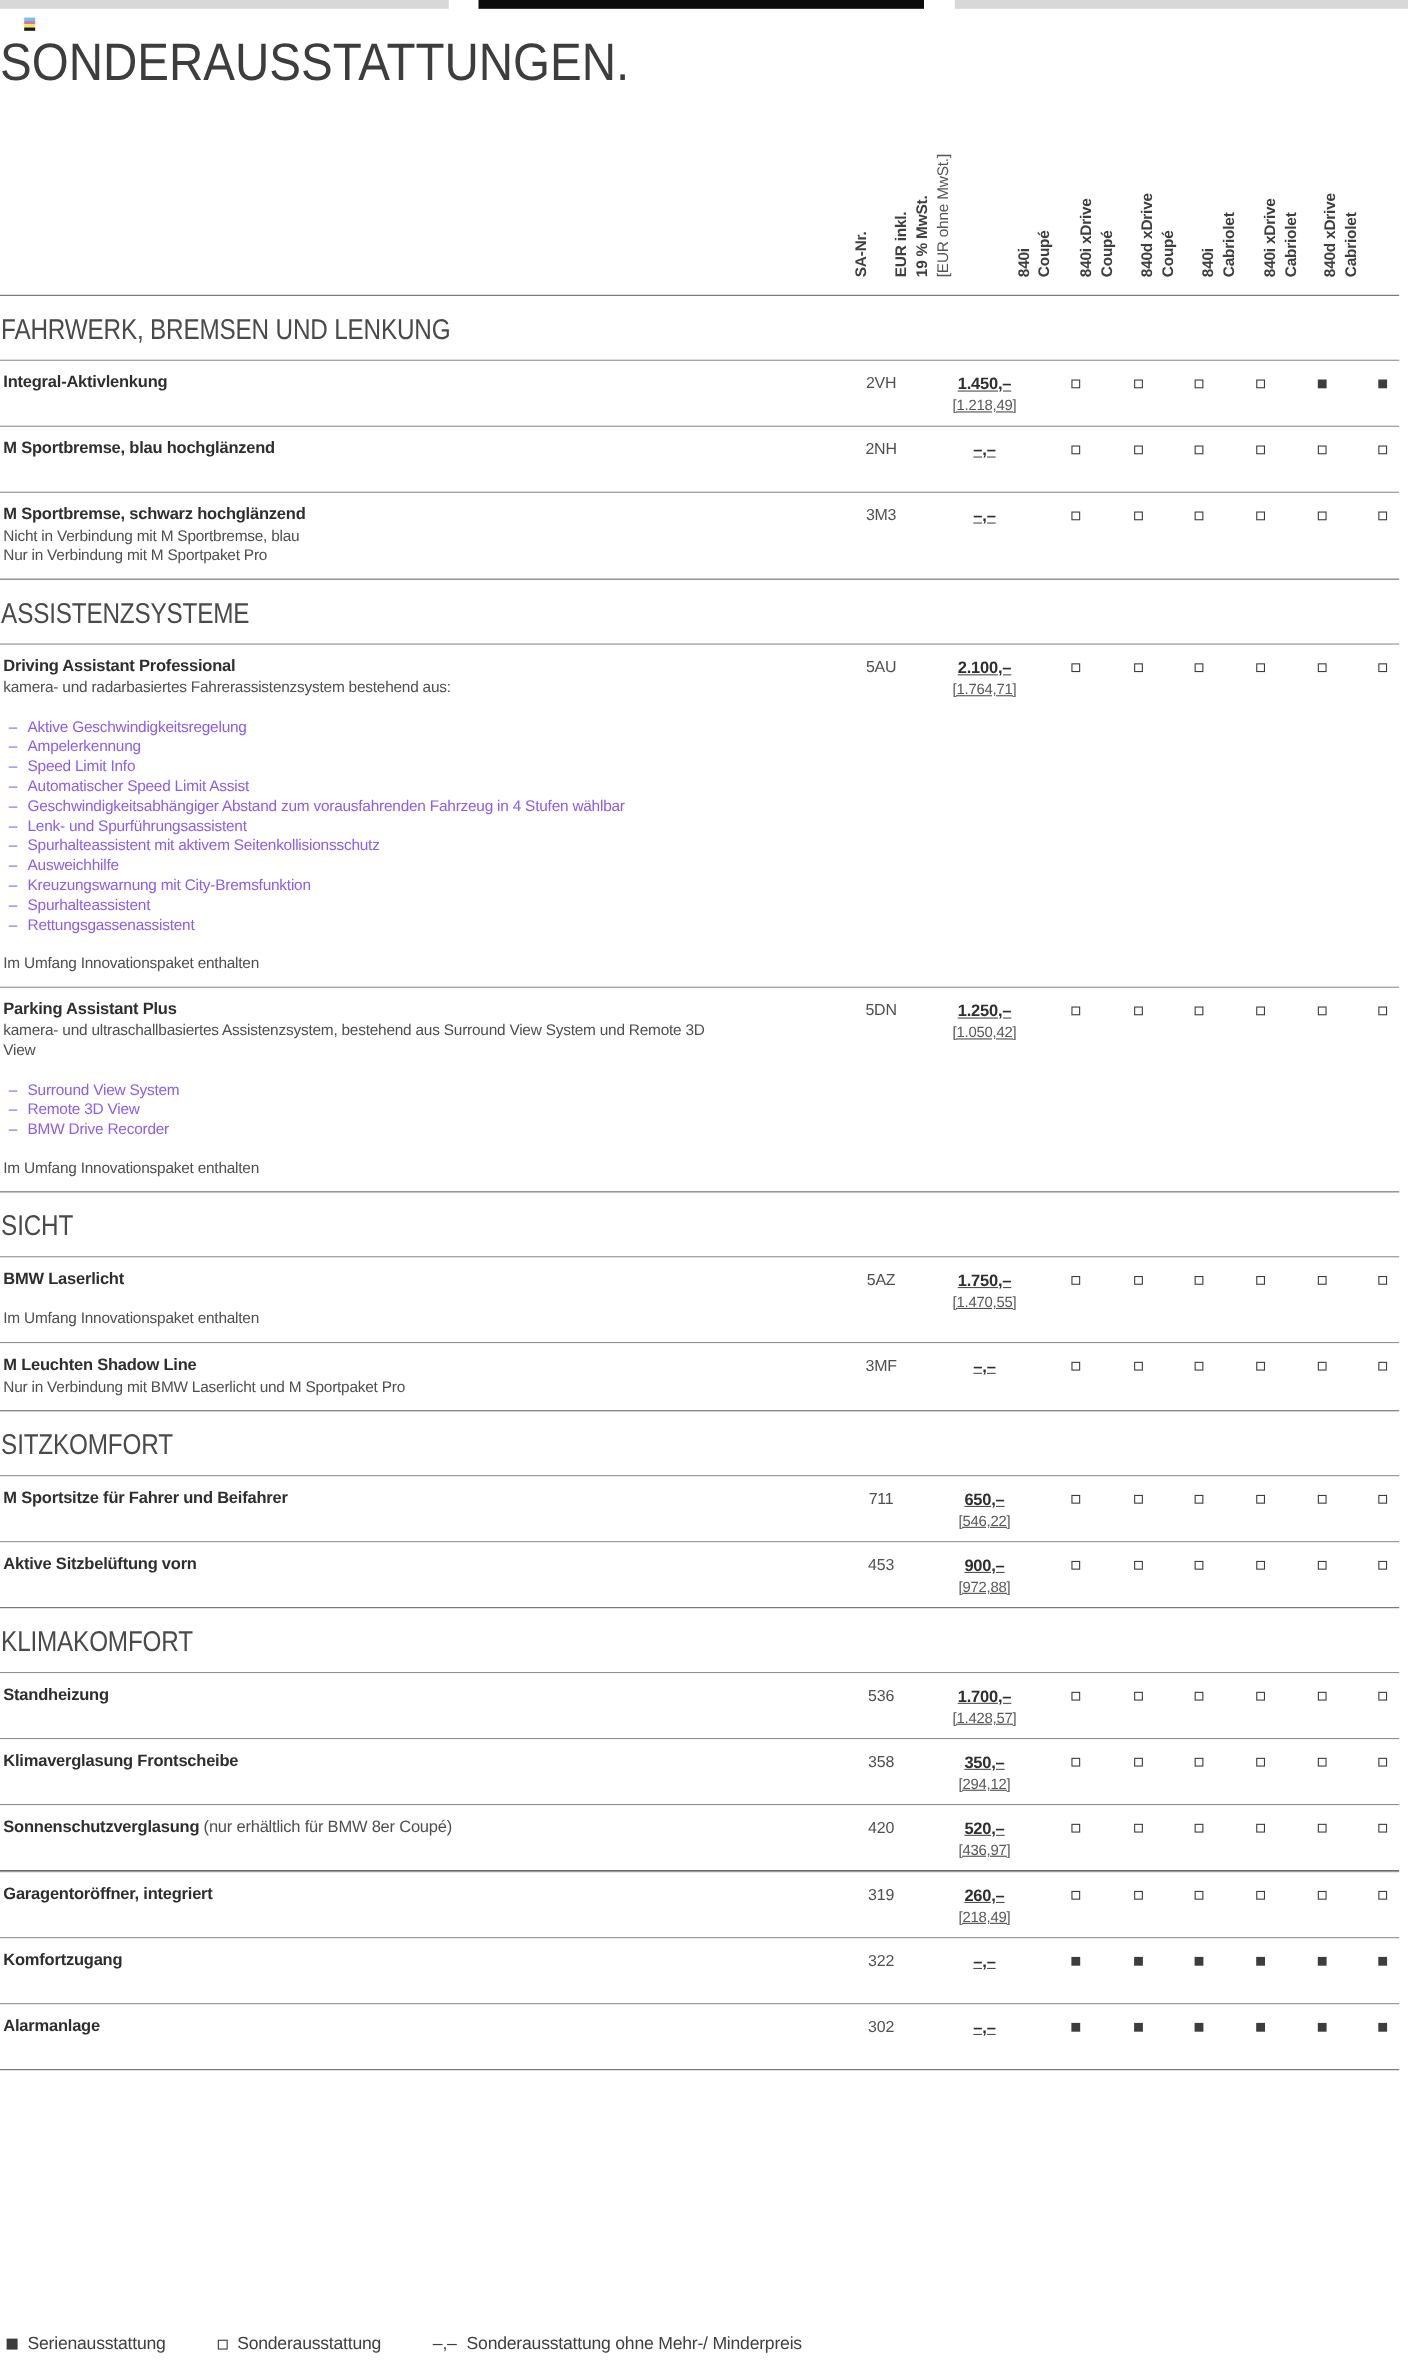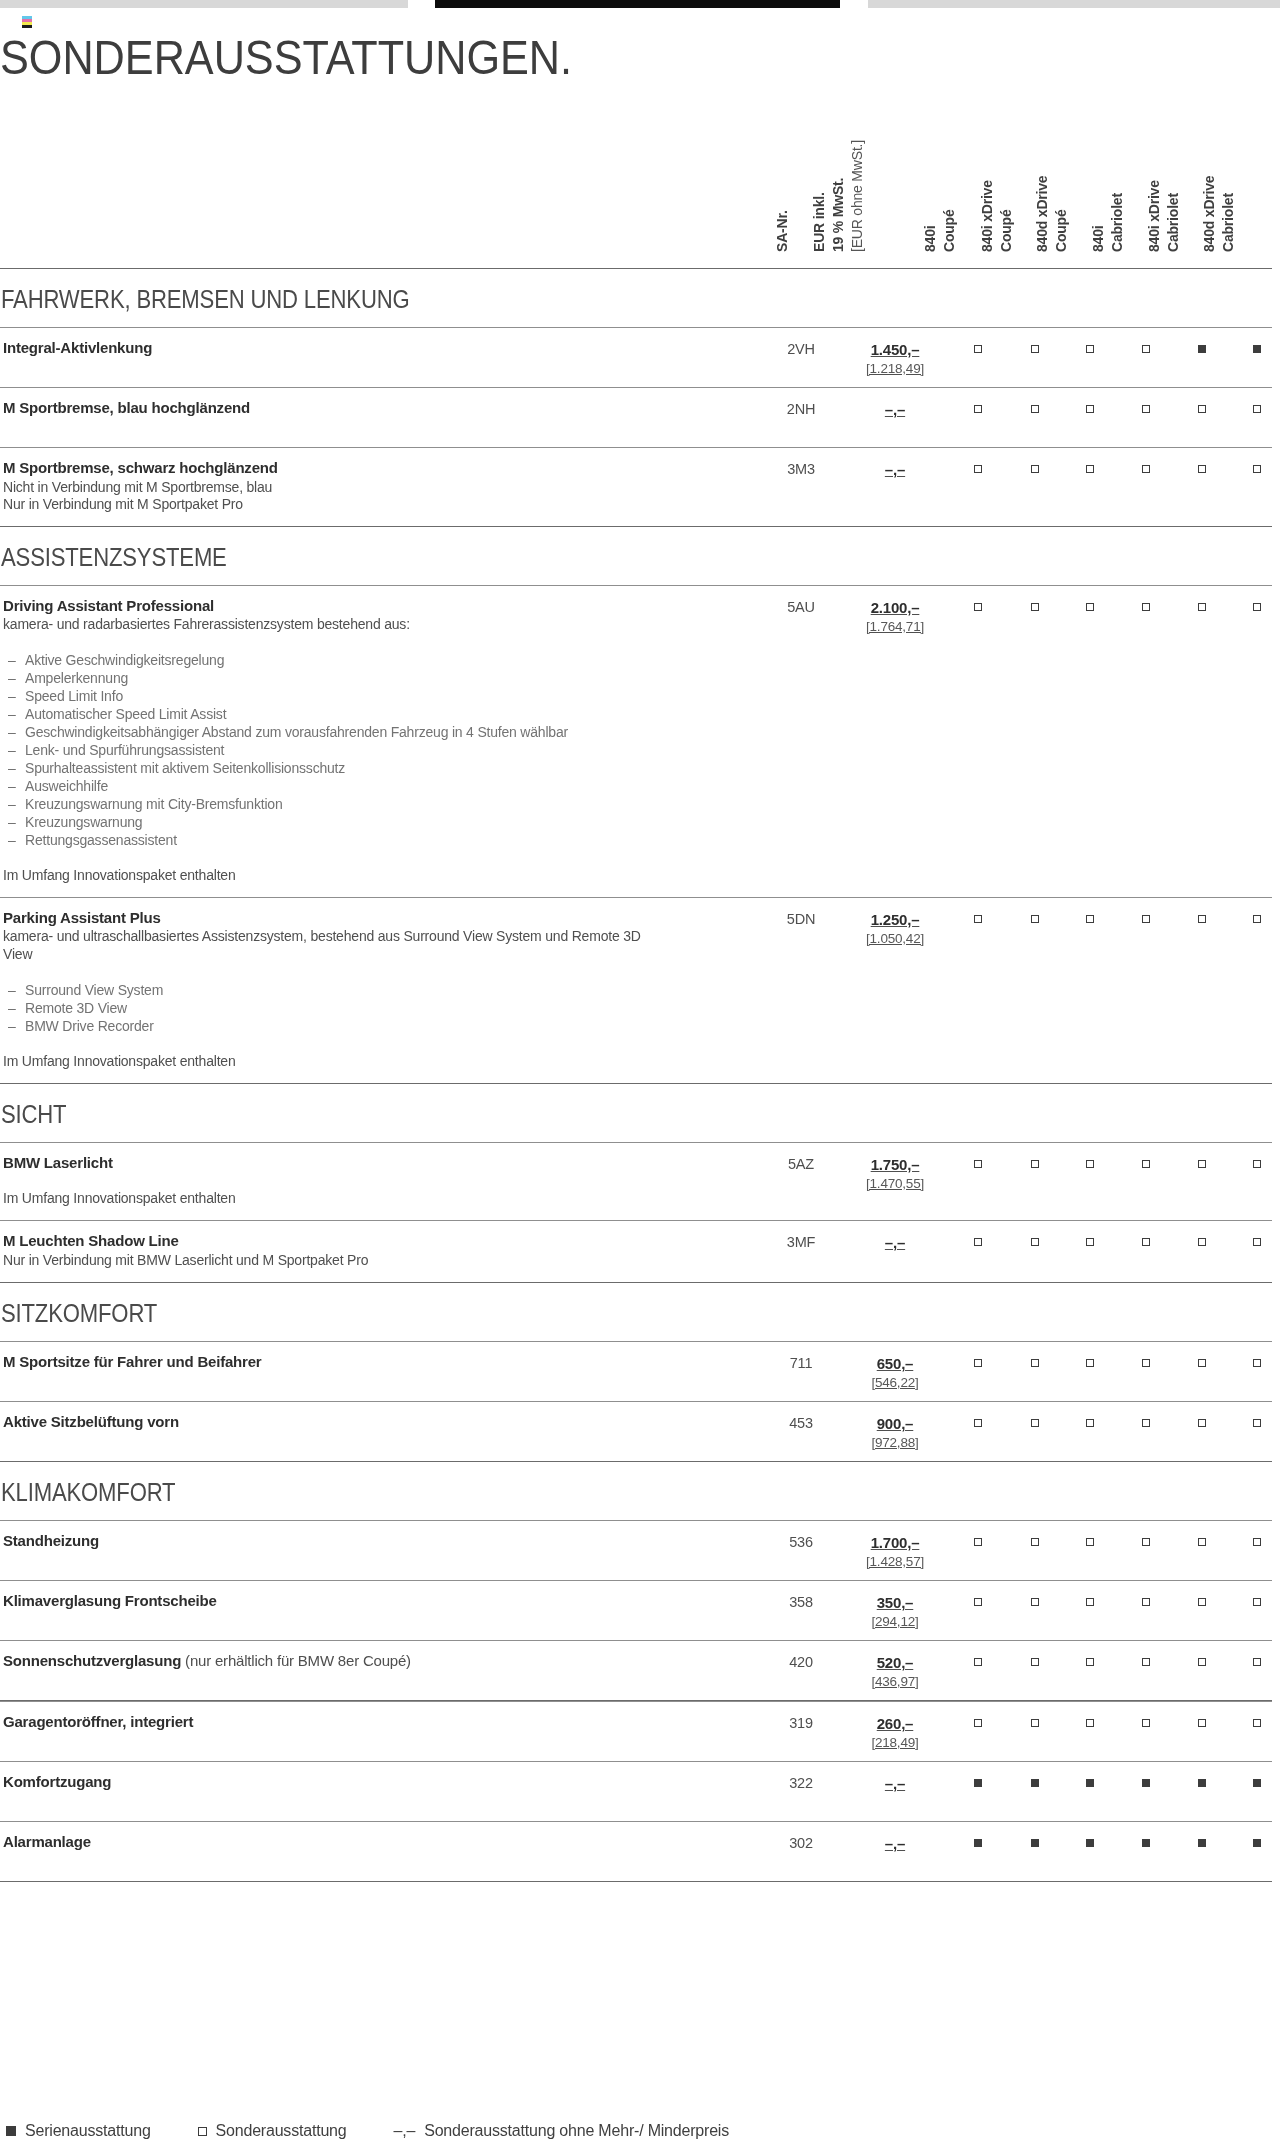--- a/index.html
+++ b/index.html
@@ -28,21 +28,21 @@
   .section:last-of-type{border-bottom:1.5px solid #6b6b6b;}
   .section-title{padding:15px 0 13px 1px;font-size:26px;line-height:30px;color:#4a4a4a;font-weight:400;white-space:nowrap;}
   .section-title span{display:inline-block;transform:scaleX(0.85);transform-origin:0 50%;}
   .row{position:relative;border-top:1.2px solid #8f8f8f;padding:11px 0 13px 3px;min-height:60px;box-sizing:border-box;}
   .row-name{font-size:15px;line-height:18px;font-weight:bold;color:#2e2e2e;max-width:720px;}
   .row-name .suffix{font-weight:normal;color:#4f4f4f;}
   .desc{font-size:14px;line-height:18px;color:#4f4f4f;max-width:640px;margin-top:0;}
   .notes{margin-top:2px;}
   .notes div{font-size:14px;line-height:17px;color:#4f4f4f;}
   .bullets{margin-top:18px;}
-  .bullet{display:flex;font-size:14px;line-height:18px;color:#737373;max-width:700px;}
+  .bullet{display:flex;font-size:14px;line-height:18px;color:#8b5cf6;max-width:700px;}
   .bullet:before{content:"–";flex:0 0 17px;margin-left:5px;}
   .footnote{margin-top:17px;font-size:14px;line-height:18px;color:#4f4f4f;}
   .sa{position:absolute;left:766px;top:13px;width:70px;text-align:center;font-size:14.5px;color:#4f4f4f;}
   .price{position:absolute;left:850px;top:13px;width:90px;text-align:center;text-decoration:underline;}
   .price .p{font-size:15px;font-weight:bold;color:#2e2e2e;line-height:18px;}
   .price .net{font-size:13.5px;color:#585858;line-height:19px;}
   .mark{position:absolute;top:17px;width:8px;height:8px;box-sizing:border-box;}
   .mark.o{border:1.4px solid #3d3d3d;background:#fff;}
   .mark.s{background:#3d3d3d;}
   
@@ -179,21 +179,21 @@
             <div class="bullet">
               <span>Spurhalteassistent mit aktivem Seitenkollisionsschutz</span>
             </div>
             <div class="bullet">
               <span>Ausweichhilfe</span>
             </div>
             <div class="bullet">
               <span>Kreuzungswarnung mit City-Bremsfunktion</span>
             </div>
             <div class="bullet">
-              <span>Kreuzungswarnung</span>
+              <span>Spurhalteassistent</span>
             </div>
             <div class="bullet">
               <span>Rettungsgassenassistent</span>
             </div>
           </div>
           <div class="footnote">Im Umfang Innovationspaket enthalten</div>
           <div class="sa">5AU</div>
           <div class="price">
             <div class="p">2.100,–</div>
             <div class="net">[1.764,71]</div>

